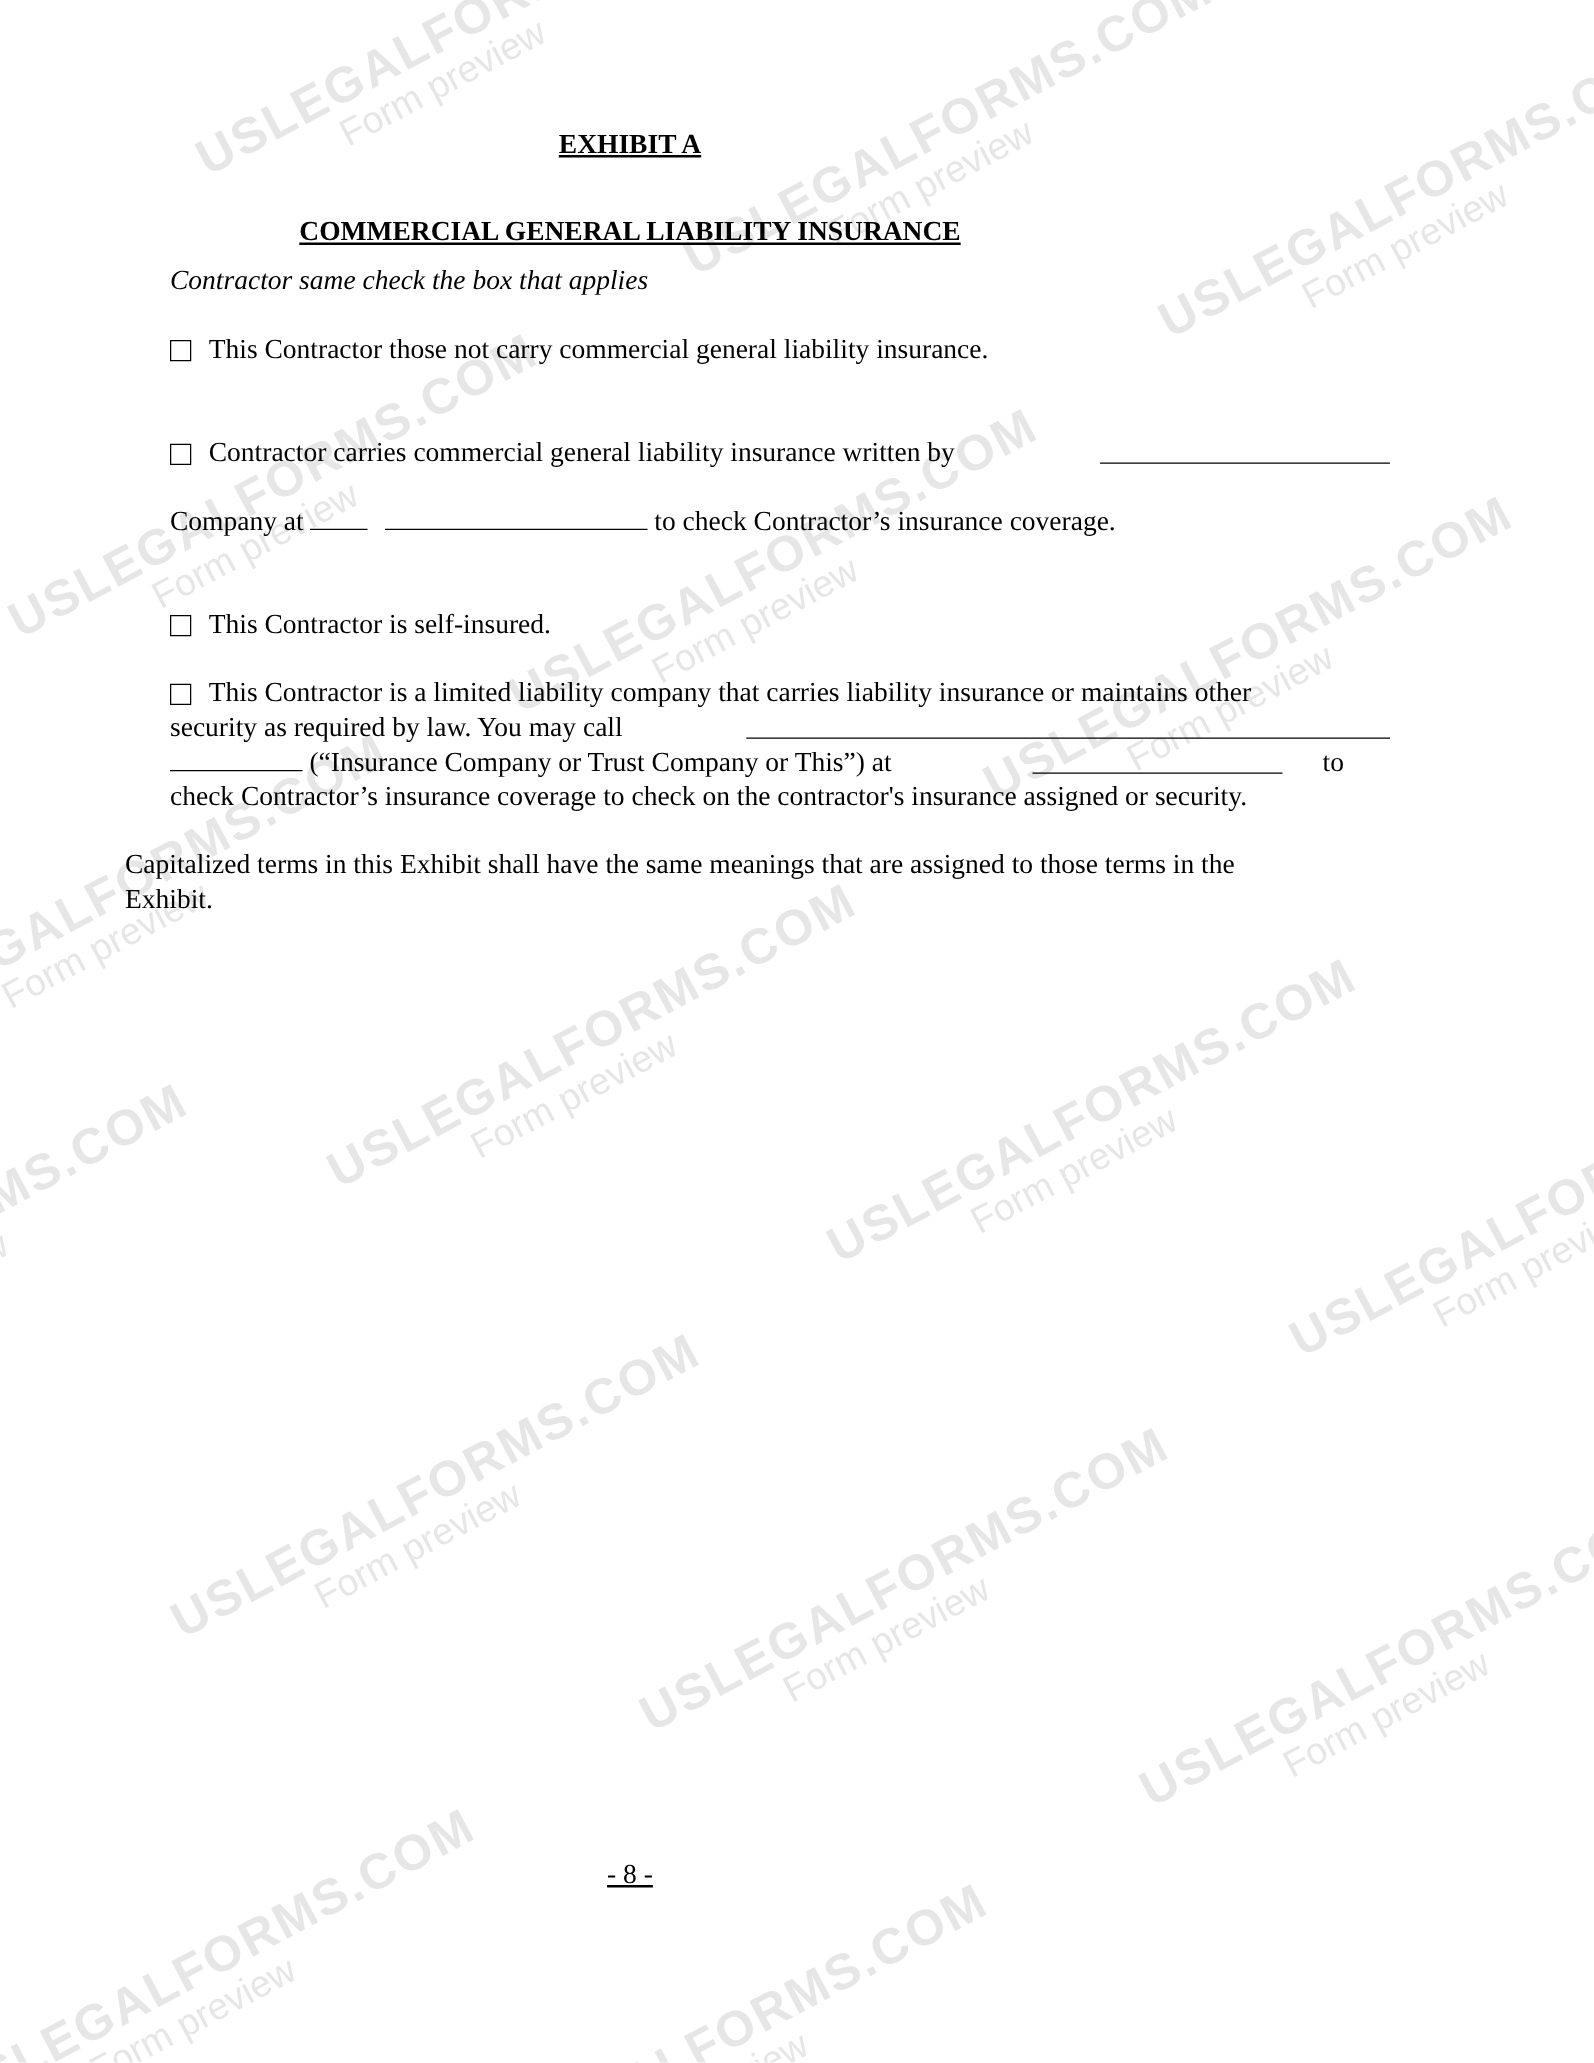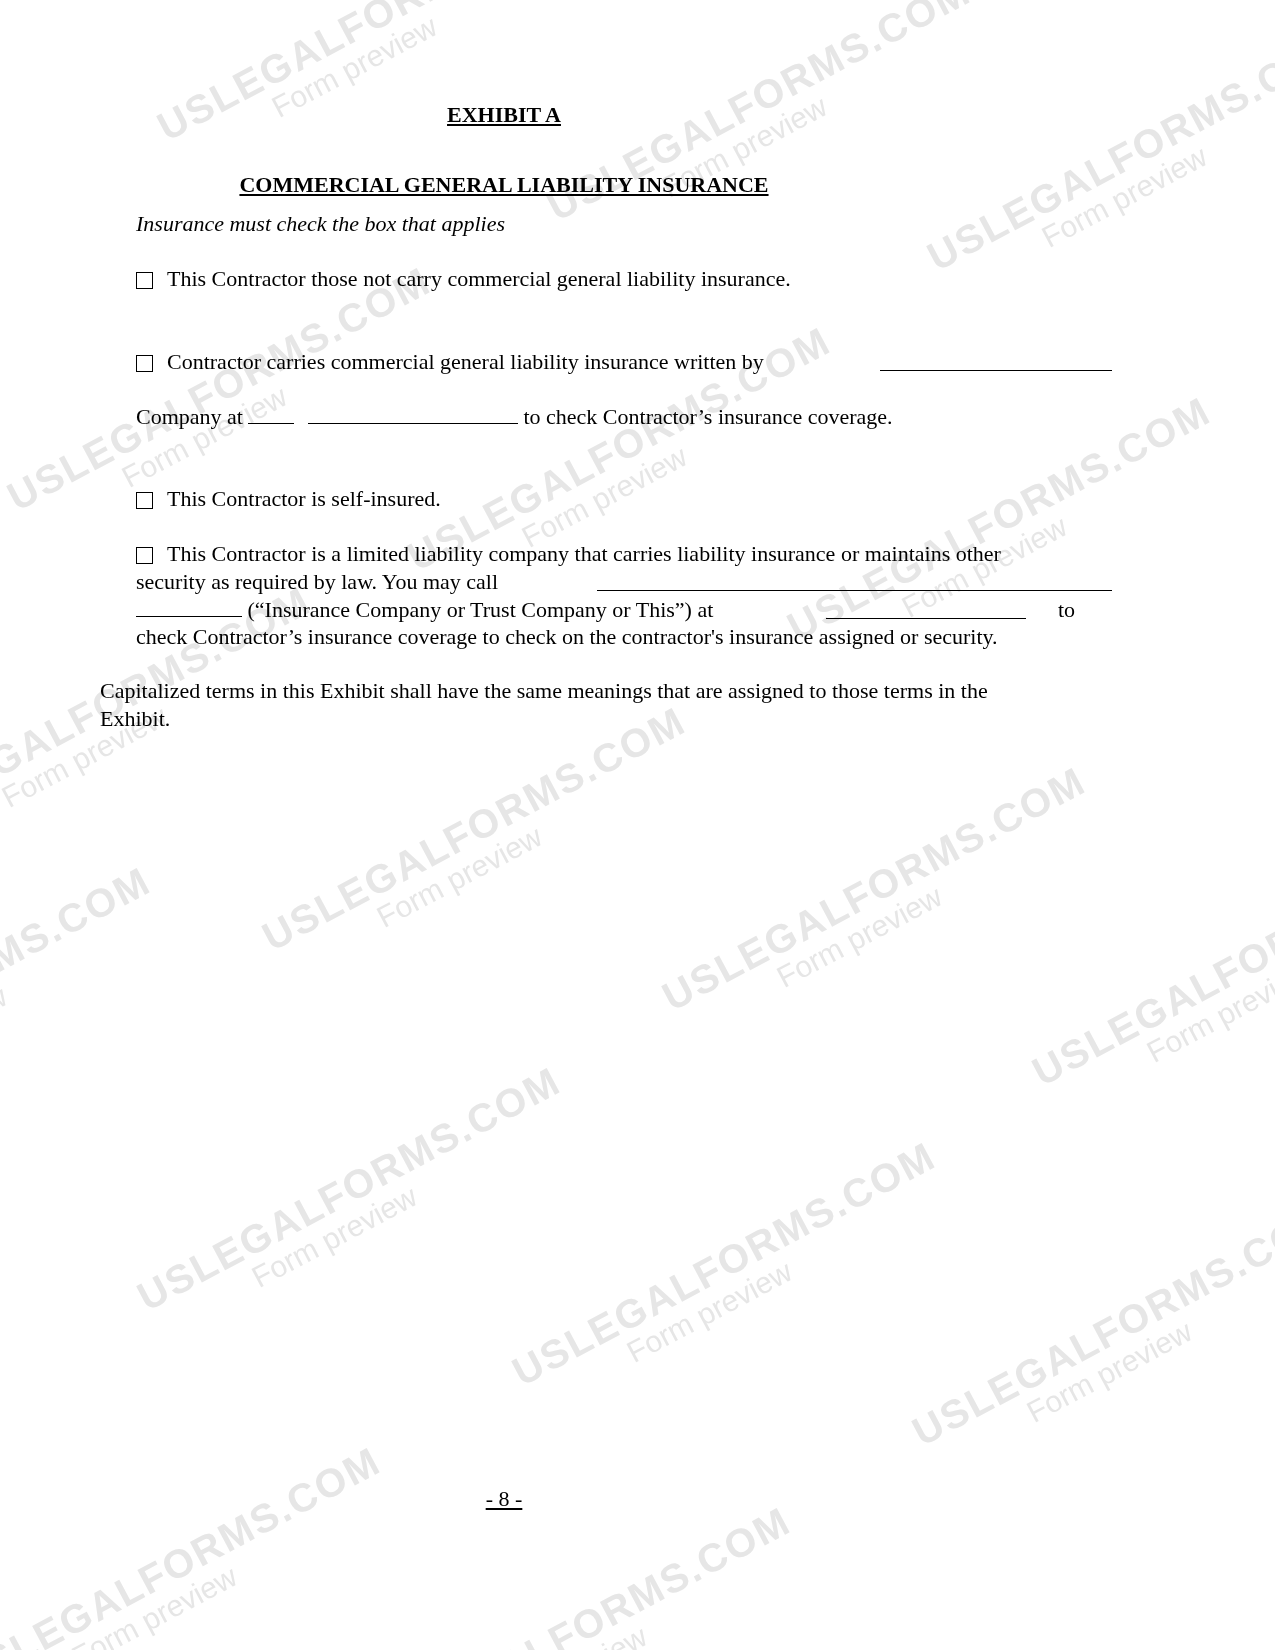--- a/index.html
+++ b/index.html
@@ -82,21 +82,21 @@
       <span class="big">USLEGALFORMS.COM</span>
       <span class="small">Form preview</span>
     </div>
   <div class="wm" style="left:360px;top:1720px">
       <span class="big">USLEGALFORMS.COM</span>
       <span class="small">Form preview</span>
     </div>
 
   <div class="h" style="top:102px">EXHIBIT A</div>
   <div class="h" style="top:172px">COMMERCIAL GENERAL LIABILITY INSURANCE</div>
-  <div class="t it" style="left:136px;top:211px">Insurance must check the box that applies</div>
+  <div class="t it" style="left:136px;top:211px">Contractor same check the box that applies</div>
 
   <div class="t" style="left:136px;top:266px">
     <span class="cb"></span><span>This Contractor those not carry commercial general liability insurance.</span>
   </div>
 
   <div class="t" style="left:136px;top:349px">
     <span class="cb"></span><span>Contractor carries commercial general liability insurance written by</span>
   </div>
   <div class="abs-line" style="left:880px;top:352px;width:232px;height:18px"></div>
   <div class="t" style="left:136px;top:404px">

